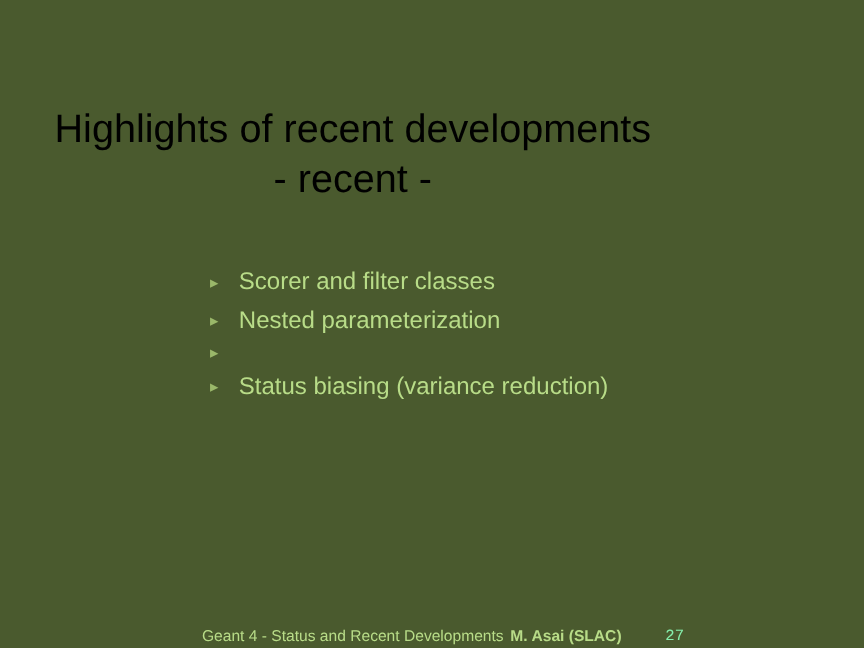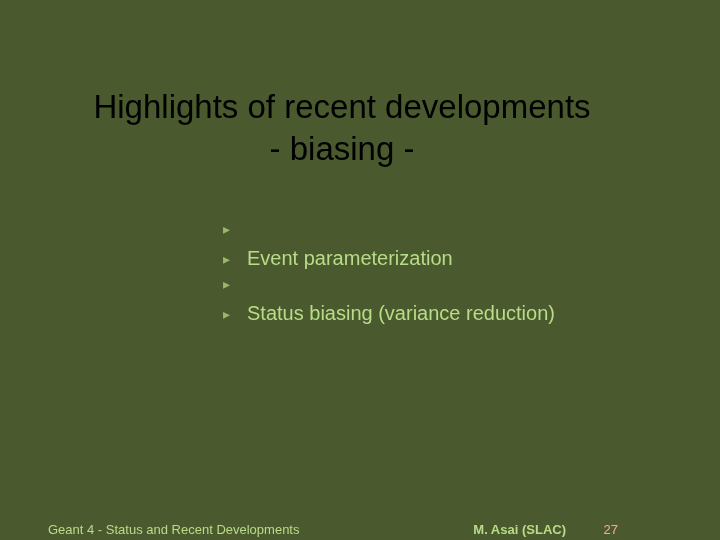--- a/index.html
+++ b/index.html
@@ -9,21 +9,20 @@
     height: 540px;
     background: #4a5a2e;
     font-family: Verdana, Tahoma, sans-serif;
     overflow: hidden;
   }
   .slide {
     width: 588px;
     height: 540px;
     position: relative;
     box-sizing: border-box;
-    margin-left: 48px;
   }
   .title {
     position: absolute;
     top: 86px;
     left: 22px;
     right: 22px;
     color: #000000;
     font-size: 33px;
     line-height: 1.28;
     text-align: center;
@@ -56,49 +55,52 @@
     left: 0;
     right: 0;
     color: #b8dc88;
     font-family: Arial, sans-serif;
     font-size: 13px;
   }
   .footer-center {
     position: absolute;
     left: 0;
     right: 0;
+    text-align: center;
   }
   .footer-right {
     position: absolute;
     right: 70px;
     font-weight: bold;
   }
   .footer-pagenum {
     position: absolute;
     right: 18px;
-    color: #fca5a5;
+    color: #86efac;
+    font-family: Liberation Mono, monospace;
   }
 </style>
 </head>
 <body>
 
 <div class="slide">
 
   <div class="title">
     <span>Highlights of recent developments</span><br>
-    <span>- biasing -</span>
+    <span>- recent -</span>
   </div>
 
   <div class="body">
     <div class="li">
       <span class="bullet">▸</span>
+      <span>Scorer and filter classes</span>
     </div>
     <div class="li">
       <span class="bullet">▸</span>
-      <span>Event parameterization</span>
+      <span>Nested parameterization</span>
     </div>
     <div class="li">
       <span class="bullet">▸</span>
     </div>
     <div class="li">
       <span class="bullet">▸</span>
       <span>Status biasing (variance reduction)</span>
     </div>
   </div>
 

